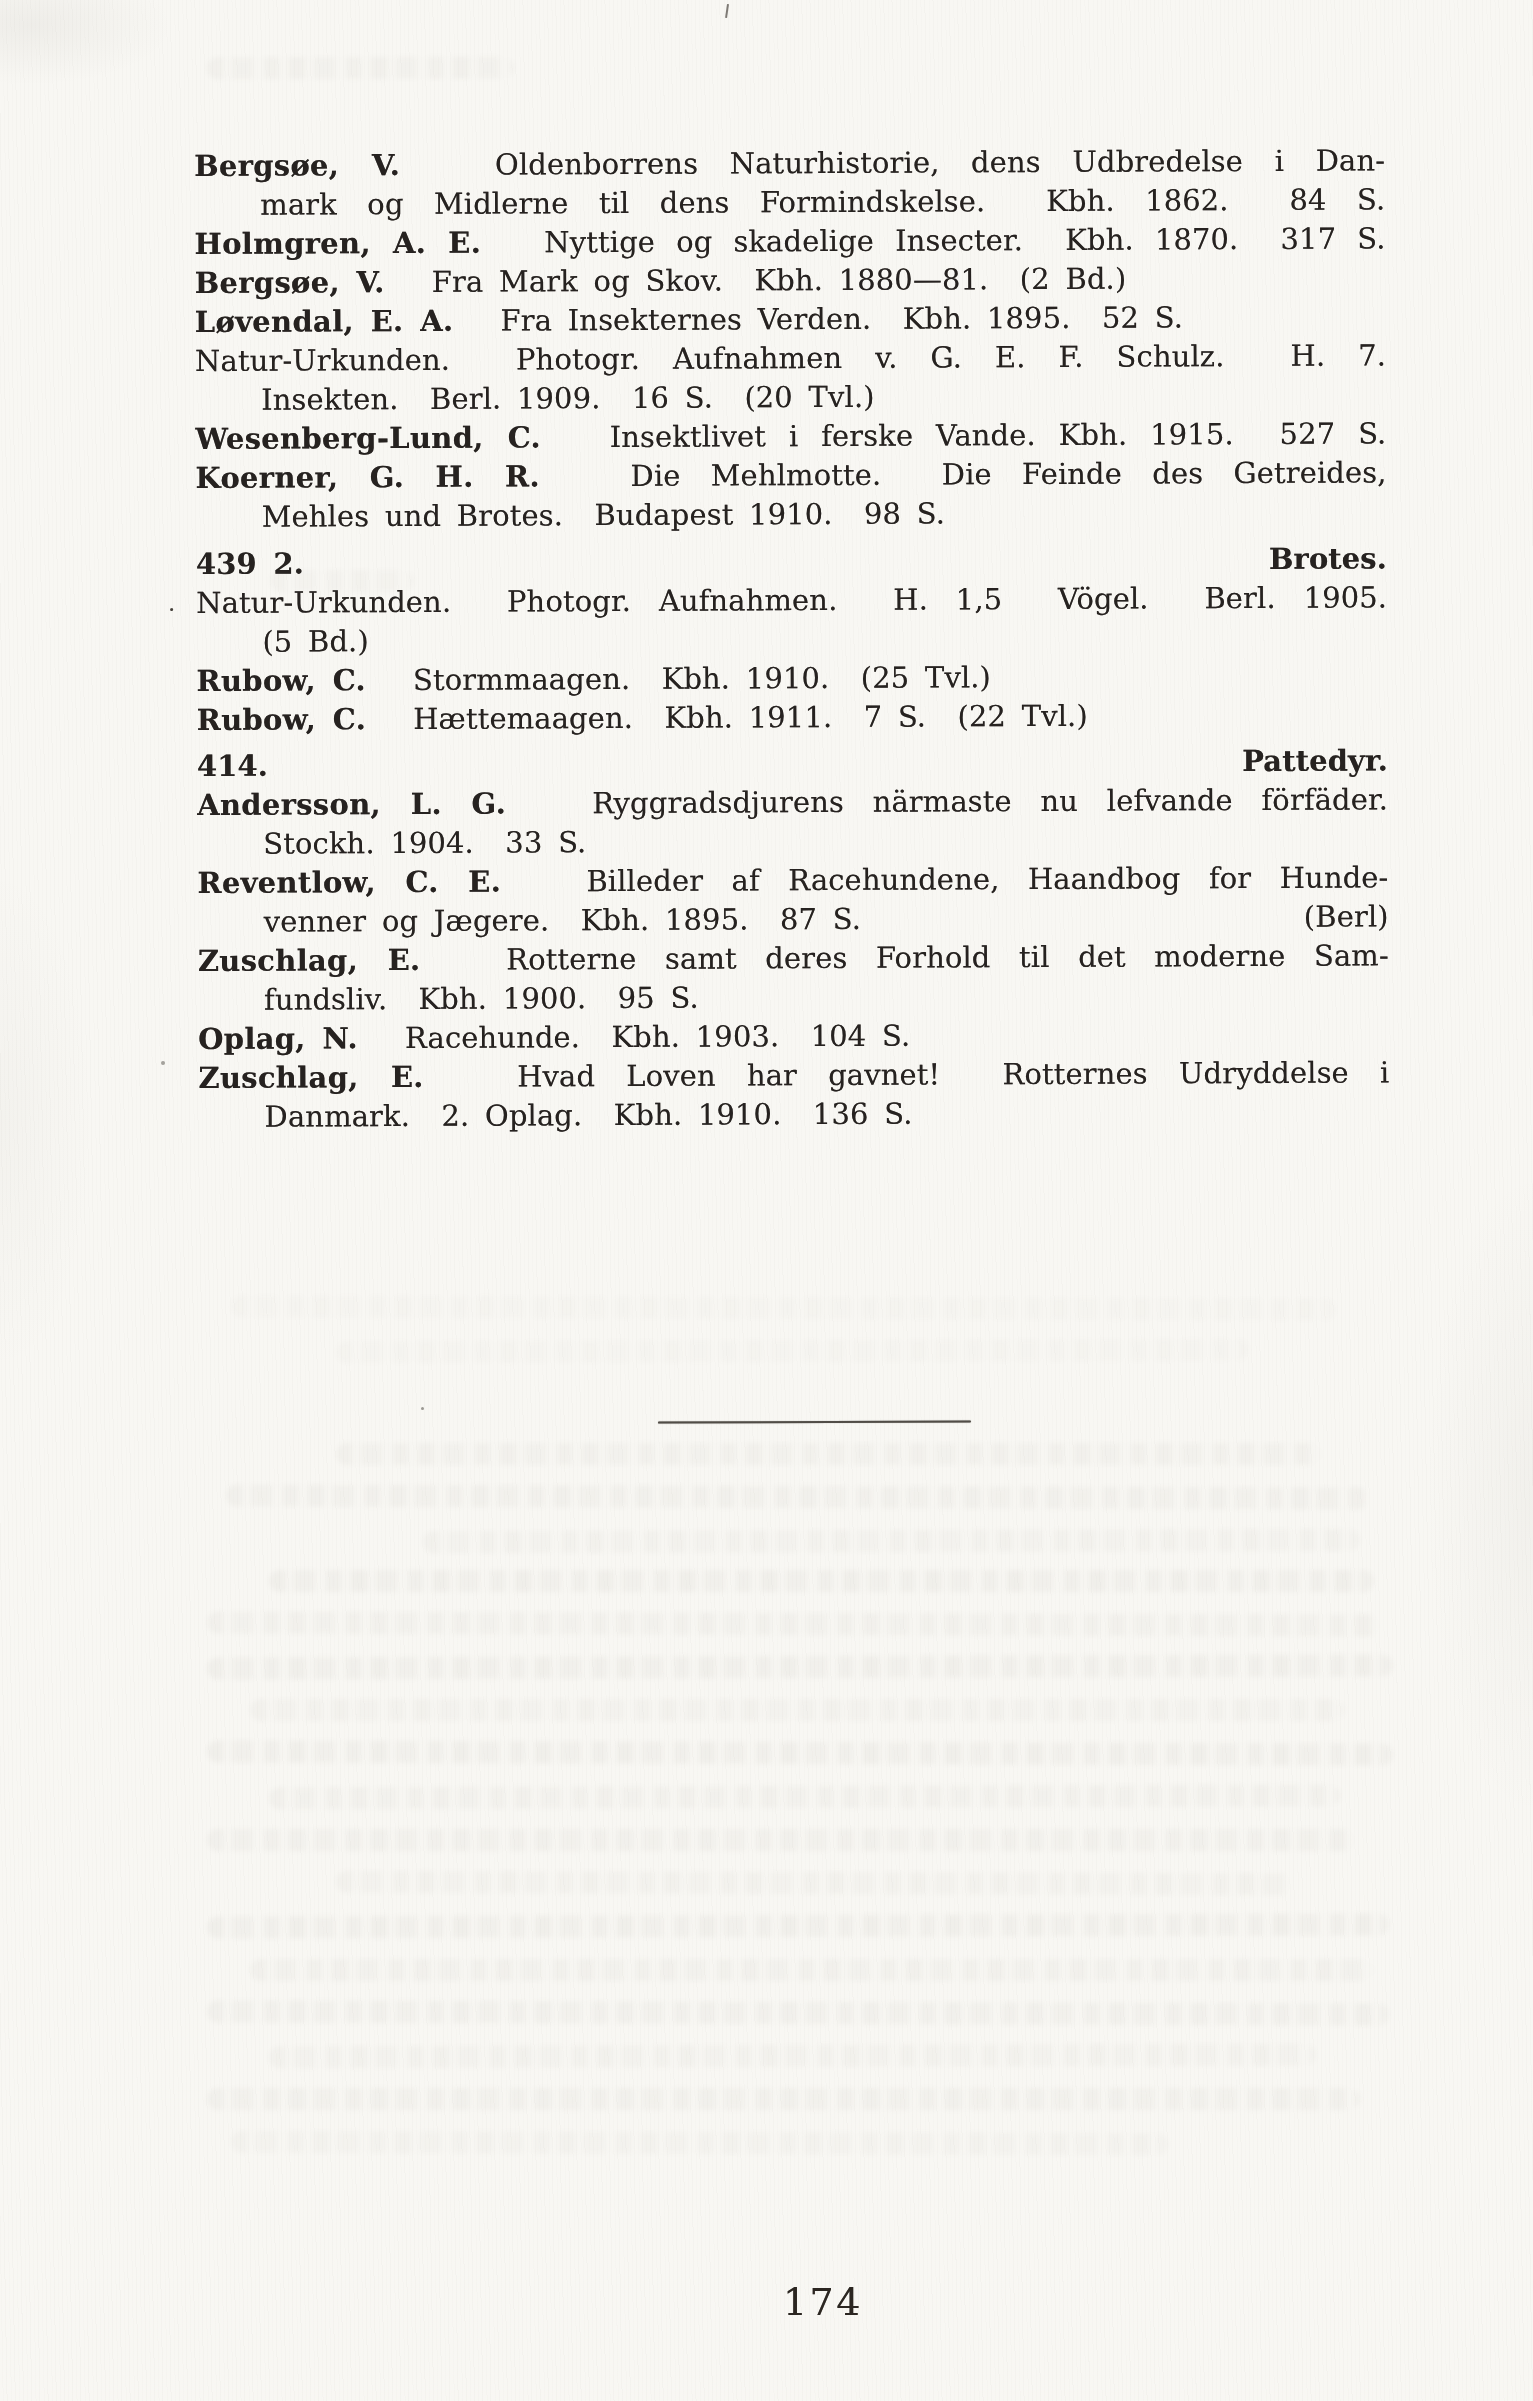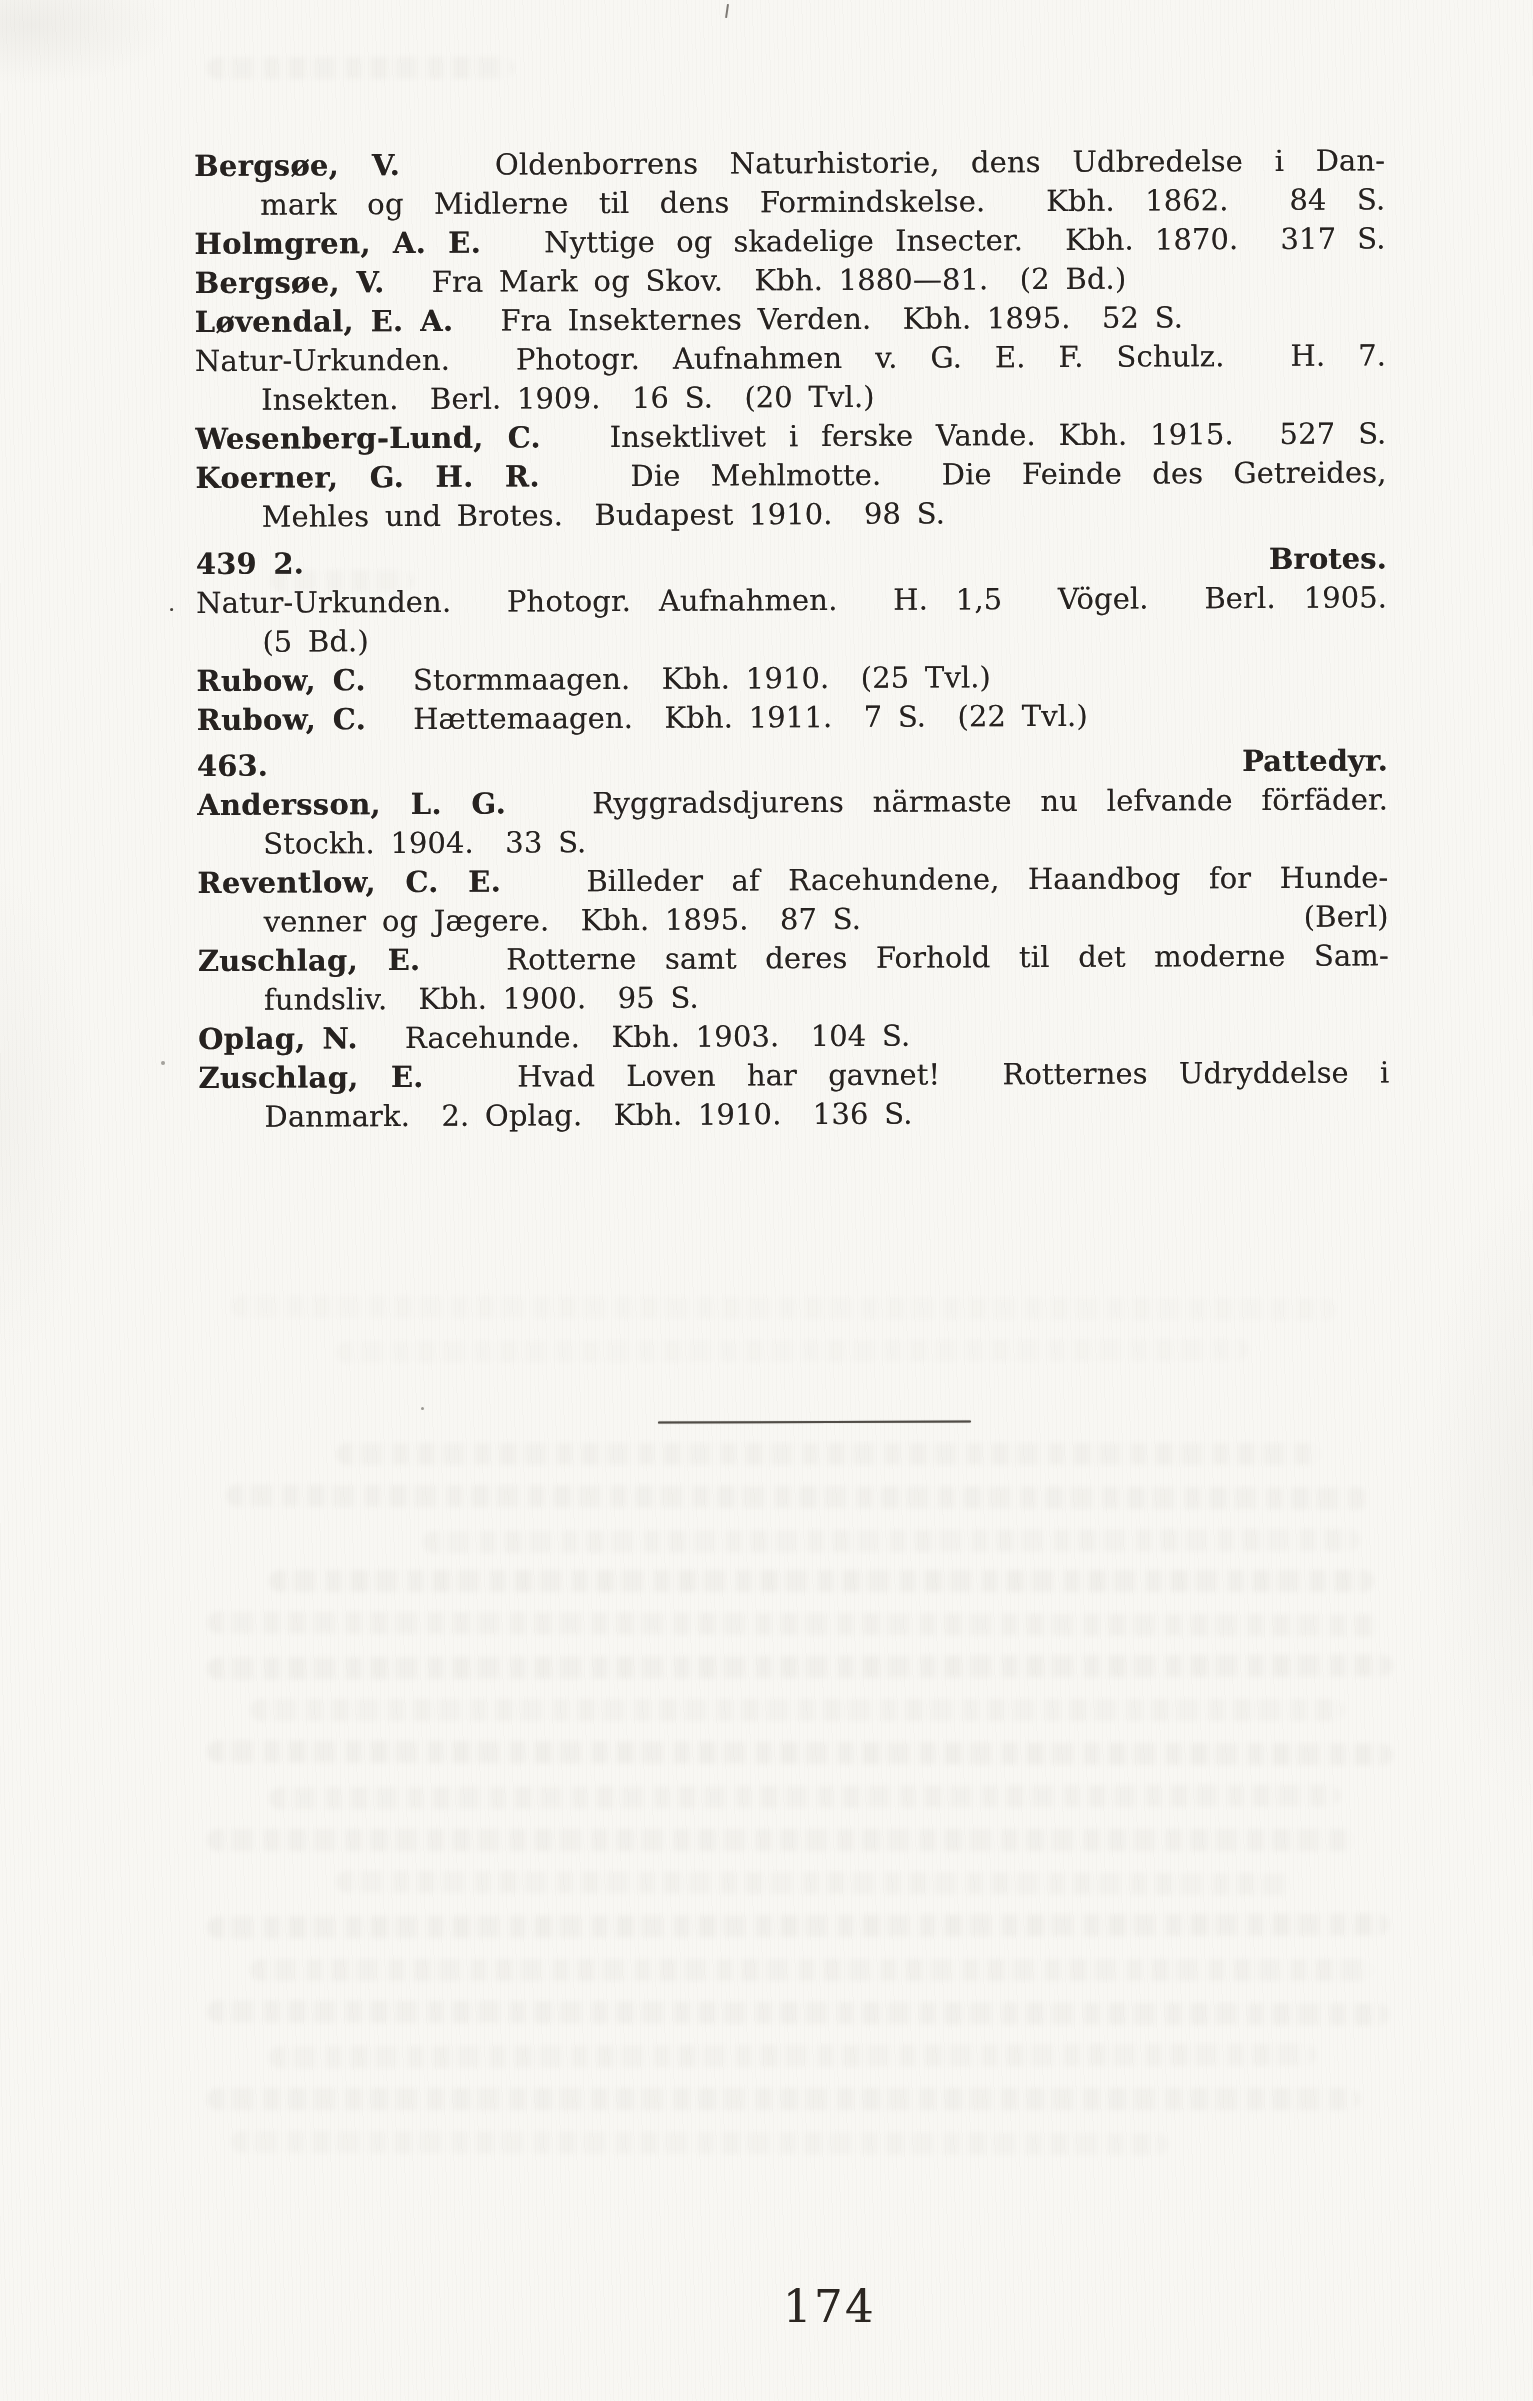--- a/index.html
+++ b/index.html
@@ -37,21 +37,21 @@
   .au { font-weight:bold; letter-spacing:0.3px; }
   .mdot { position:absolute; left:-28px; top:6.7px; font-size:22px; color:#44403a; }
   .rule {
     position:absolute; left:658px; top:1421px; width:313px; height:2.4px;
     background:#514d47; border-radius:1.4px;
     transform:rotate(-0.23deg);
     box-shadow:0 0 1px rgba(70,65,58,0.55);
   }
   .page-number {
     position:absolute; left:783px; top:2280px;
-    font-size:45px; letter-spacing:2.4px; color:#2b2621;
+    font-size:38px; letter-spacing:2.4px; color:#2b2621;
     text-shadow:0 0 0.6px rgba(40,35,30,0.5);
   }
   
   .g {
     position:absolute; height:22px; border-radius:11px;
     filter:blur(2.4px);
     background:repeating-linear-gradient(90deg,
       rgba(134,128,118,0.55) 0 16.3px, rgba(134,128,118,0.10) 16.3px 25px,
       rgba(134,128,118,0.45) 25px 46px, rgba(134,128,118,0.06) 46px 57px,
       rgba(134,128,118,0.50) 57px 72px, rgba(134,128,118,0.08) 72px 82px);
@@ -79,21 +79,21 @@
       <div class="line hang"><span>Mehles und Brotes.&nbsp; Budapest 1910.&nbsp; 98 S.</span></div>
       <div class="line section flex">
         <span>439 2.</span>
         <span>Brotes.</span>
       </div>
       <div class="line j"><span class="mdot">·</span><span>Natur-Urkunden.&nbsp; Photogr. Aufnahmen.&nbsp; H. 1,5&nbsp; Vögel.&nbsp; Berl. 1905.</span></div>
       <div class="line hang"><span>(5 Bd.)</span></div>
       <div class="line"><span><span class="au">Rubow, C.</span>&nbsp;&nbsp; Stormmaagen.&nbsp; Kbh. 1910.&nbsp; (25 Tvl.)</span></div>
       <div class="line"><span><span class="au">Rubow, C.</span>&nbsp;&nbsp; Hættemaagen.&nbsp; Kbh. 1911.&nbsp; 7 S.&nbsp; (22 Tvl.)</span></div>
       <div class="line section flex">
-        <span>463.</span>
+        <span>414.</span>
         <span>Pattedyr.</span>
       </div>
       <div class="line j"><span><span class="au">Andersson, L. G.</span>&nbsp;&nbsp; Ryggradsdjurens närmaste nu lefvande förfäder.</span></div>
       <div class="line hang"><span>Stockh. 1904.&nbsp; 33 S.</span></div>
       <div class="line j"><span><span class="au">Reventlow, C. E.</span>&nbsp;&nbsp; Billeder af Racehundene, Haandbog for Hunde-</span></div>
       <div class="line hang flex">
         <span>venner og Jægere.&nbsp; Kbh. 1895.&nbsp; 87 S.</span>
         <span>(Berl)</span>
       </div>
       <div class="line j"><span><span class="au">Zuschlag, E.</span>&nbsp;&nbsp; Rotterne samt deres Forhold til det moderne Sam-</span></div>

